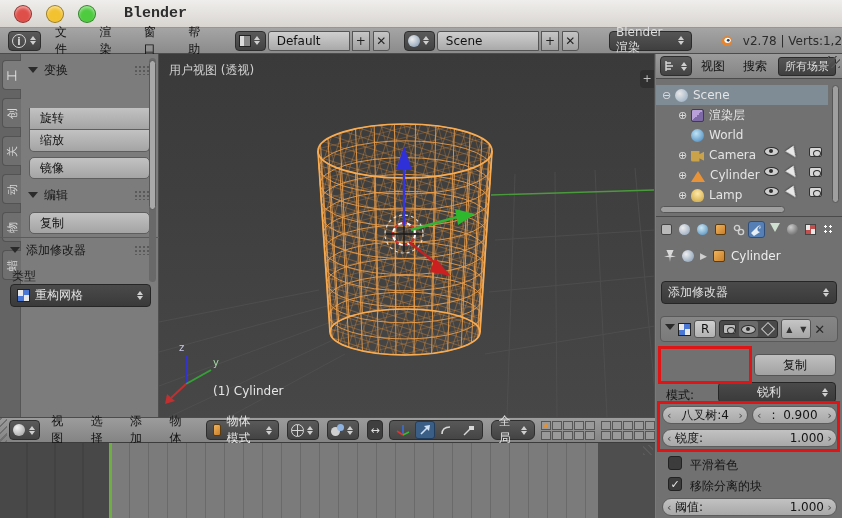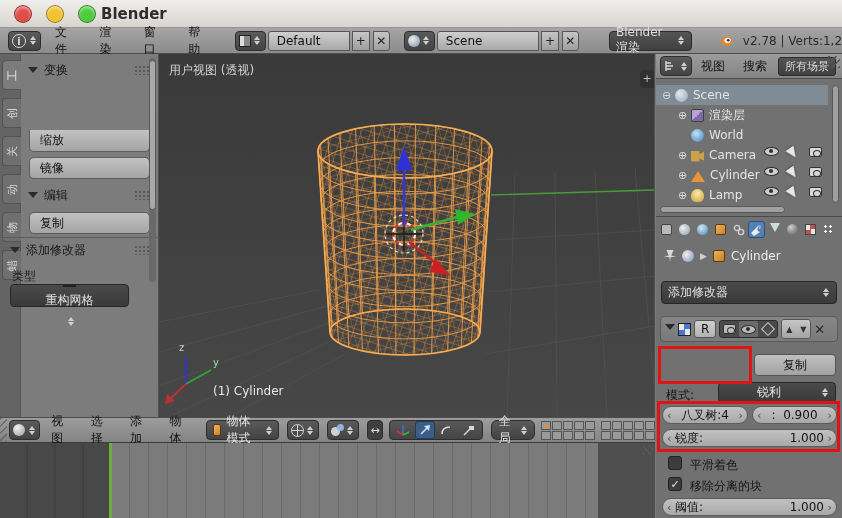--- a/index.html
+++ b/index.html
@@ -8,21 +8,21 @@
   .abs { position:absolute; }
   #stage { position:relative; width:842px; height:518px; background:#7a7a7a; }
 
   
   #titlebar { left:0; top:0; width:842px; height:28px;
     background:linear-gradient(#f0eeec,#d8d5d1); border-bottom:1px solid #9a968f;
     display:flex; align-items:center; }
   .traffic { width:18px; height:18px; border-radius:50%; margin-left:14px;
     border:1px solid rgba(0,0,0,.35); box-shadow:inset 0 2px 3px rgba(255,255,255,.5); }
   .t-red{ background:#df4f4a; } .t-yellow{ background:#f2c230; } .t-green{ background:#4ecb3f; }
-  #win-title { margin-left:5px; font-weight:bold; font-size:15px; color:#2d2d2d; }
+  #win-title { margin-left:28px; font-weight:bold; font-size:15px; color:#2d2d2d;font-family:Liberation Mono, monospace; }
 
   
   #topbar { left:0; top:28px; width:842px; height:26px;
     background:linear-gradient(#a5a5a5,#8b8b8b); border-bottom:1px solid #4c4c4c;
     display:flex; align-items:center; gap:2px; }
   .menu-item { padding:0 12px; color:#121212; font-size:12px; cursor:default; }
   .ed-btn { display:flex; align-items:center; background:linear-gradient(#5a5a5a,#434343);
     border:1px solid #2e2e2e; border-radius:4px; height:20px; padding:0 3px; margin-left:8px; }
   .updown { width:9px; height:14px; display:flex; flex-direction:column; align-items:center; justify-content:center; gap:1px; margin-left:2px;}
   .updown::before { content:""; border:3px solid transparent; border-bottom:4px solid #cfcfcf; }
@@ -227,39 +227,40 @@
           <span>蜡</span>
         </div>
     </div>
 
     <div class="panel-hdr" style="top:8px;">
       <div class="tri-down"></div>
       <span>变换</span>
     </div>
     <div class="drag-dots" style="left:134px; top:11px;"></div>
 
+    <div class="shelf-btn rmid" style="top:54px;">旋转</div>
     <div class="shelf-btn rbot" style="top:76px;">缩放</div>
     <div class="shelf-btn rall" style="top:103px;">镜像</div>
 
     <div class="panel-hdr" style="top:133px;">
       <div class="tri-down"></div>
       <span>编辑</span>
     </div>
     <div class="drag-dots" style="left:134px; top:136px;"></div>
     <div class="shelf-btn rall" style="top:158px;">复制</div>
 
     <div style="position:absolute; left:0; top:183px; width:159px; height:1px; background:#5b5b5b;"></div>
 
     <div class="panel-hdr" style="top:188px; left:10px;">
       <div class="tri-down"></div>
       <span>添加修改器</span>
     </div>
     <div class="drag-dots" style="left:134px; top:191px;"></div>
     <div class="label-sm" style="left:12px; top:214px;">类型</div>
-    <div class="dd-dark" style="left:10px; top:230px; width:119px; height:23px;flex-direction:column;">
+    <div class="dd-dark" style="left:10px; top:230px; width:141px; height:23px;">
       <div class="remesh-ico"></div>
       <span style="flex:1;">重构网格</span>
       <div class="updown"></div>
     </div>
 
     <div id="shelf-scroll"></div>
     <div id="shelf-thumb"></div>
   </div>
 
   <div id="viewport" class="abs">

